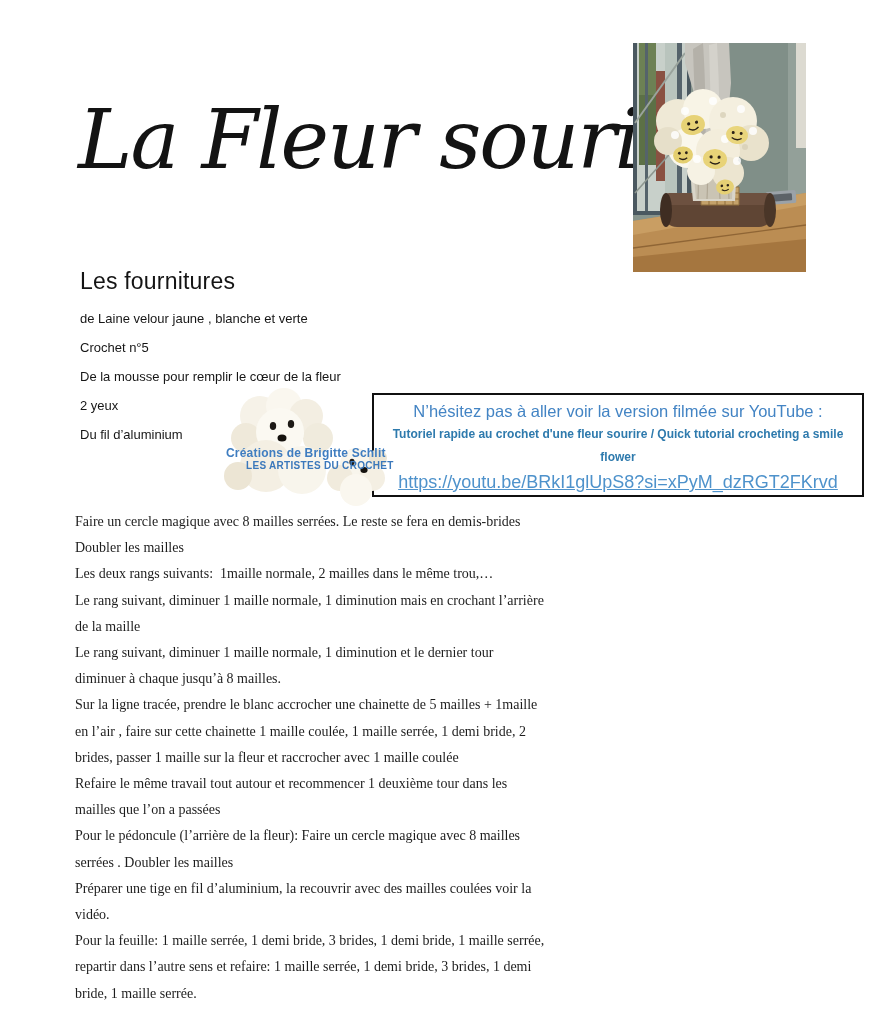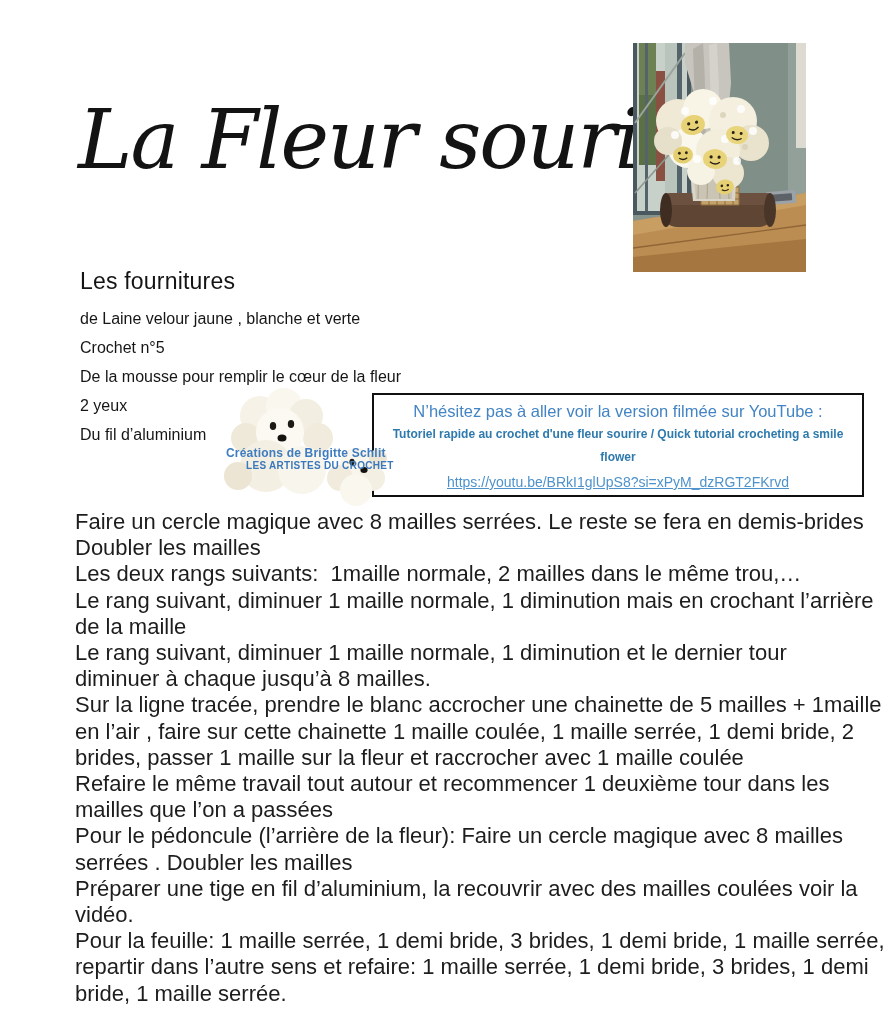--- a/index.html
+++ b/index.html
@@ -14,48 +14,48 @@
     font-size:82px;letter-spacing:-2px;color:#131313;white-space:nowrap;
   }
   
   .photo{position:absolute;left:633px;top:43px;width:173px;height:229px;}
   
   .supplies{position:absolute;left:80px;top:268px;}
   .supplies-heading{
     font-size:23px;color:#141414;
     text-underline-offset:4px;margin-bottom:9px;letter-spacing:0.2px;
   }
-  .supply-item{font-size:16px;line-height:29px;color:#161616;white-space:pre;}
+  .supply-item{font-size:13px;line-height:29px;color:#161616;white-space:pre;}
   
   .poodles{position:absolute;left:218px;top:386px;width:176px;height:124px;z-index:3;}
   .poodles svg{position:absolute;left:0;top:0;}
   .wm-line1{
     position:absolute;left:8px;top:60px;font-size:12px;font-weight:bold;
     color:#3f7dc0;white-space:nowrap;letter-spacing:0.2px;
   }
   .wm-line2{
     position:absolute;left:28px;top:74px;font-size:10px;font-weight:bold;
     color:#3b78bb;white-space:nowrap;letter-spacing:0.3px;
   }
   
   .yt-box{
     position:absolute;left:372px;top:393px;width:492px;height:104px;
     border:2.5px solid #101010;box-sizing:border-box;background:#ffffff;
     text-align:center;padding:5px 8px 16px 8px;z-index:2;
   }
   .yt-intro{font-size:16.5px;line-height:22px;color:#4384c4;}
   .yt-title{font-size:12px;font-weight:bold;line-height:23px;color:#2e7aad;margin-top:1px;}
   .yt-link{
-    display:inline-block;font-size:14px;line-height:24px;color:#4e92cb;
+    display:inline-block;font-size:18px;line-height:24px;color:#4e92cb;
     text-decoration:underline;cursor:pointer;margin-top:1px;
   }
   
   .body-text{position:absolute;left:75px;top:509px;width:770px;}
   .body-line{
-    font-family:Liberation Sans, sans-serif;font-size:22px;line-height:26.2px;
+    font-family:Liberation Serif, serif;font-size:14px;line-height:26.2px;
     color:#1d1d1d;white-space:pre;
   }
 </style>
 </head>
 <body>
 
 <div class="page">
 
   <div class="doc-title">La Fleur sourire</div>
 

